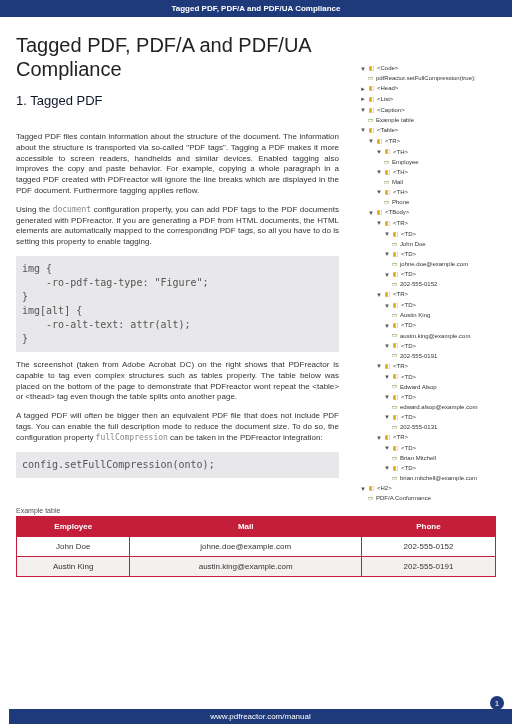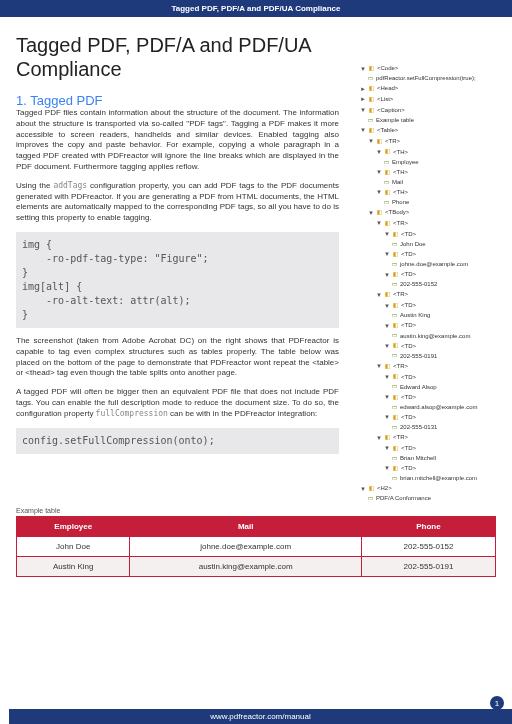--- a/index.html
+++ b/index.html
@@ -2,21 +2,21 @@
 <html><head>
 <meta charset="utf-8">
 <style>
 *{box-sizing:border-box;margin:0;padding:0}
 body{font-family:Arial,sans-serif;font-size:9px;color:#333;width:512px;height:724px;position:relative;background:#fff}
 .header-bar{background:#1e3a7b;color:#fff;font-size:8px;font-weight:bold;text-align:center;padding:4px 0}
 .content{display:flex;padding:16px 16px 0 16px;gap:12px}
 .left-col{flex:1;min-width:0}
 .right-col{width:145px;flex-shrink:0}
 h1{font-size:20px;font-weight:normal;color:#222;margin-bottom:12px;line-height:1.2}
-h2{font-size:13px;font-weight:normal;color:#3b82f6;margin-bottom:0}
+h2{font-size:13px;font-weight:normal;color:#0f172a;margin-bottom:24px}
 p{font-size:8px;line-height:1.35;text-align:justify;margin-bottom:8px;color:#333}
 .code-inline{font-family:monospace;color:#888;font-size:8px}
 .code-block{background:#e8e8eb;padding:6px;font-family:monospace;font-size:10px;line-height:1.4;margin-bottom:8px;color:#555;white-space:pre}
 .tree{font-size:6px;line-height:1.4;color:#333;padding-top:30px}
 .tree-item{display:flex;align-items:center;white-space:nowrap;padding:0.5px 0}
 .tree-icon{display:inline-block;width:7px;height:7px;margin-right:2px;font-size:6px;text-align:center;line-height:7px}
 .toggle{color:#555;font-size:7px;margin-right:1px;width:8px;display:inline-block;text-align:center}
 .tag-icon{color:#d4a017}
 .doc-icon{color:#6b8e23}
 .table-wrap{padding:0 16px;margin-top:4px}
@@ -32,29 +32,29 @@
 </head>
 <body>
 
 <div class="header-bar">Tagged PDF, PDF/A and PDF/UA Compliance</div>
 
 <div class="content">
   <div class="left-col">
     <h1>Tagged PDF, PDF/A and PDF/UA Compliance</h1>
     <h2>1. Tagged PDF</h2>
     <p>Tagged PDF files contain information about the structure of the document. The information about the structure is transported via so-called "PDF tags". Tagging a PDF makes it more accessible to screen readers, handhelds and similar devices. Enabled tagging also improves the copy and paste behavior. For example, copying a whole paragraph in a tagged PDF created with PDFreactor will ignore the line breaks which are displayed in the PDF document. Furthermore tagging applies reflow.</p>
-    <p><span>Using the </span><span class="code-inline">addTags</span><span> configuration property, you can add PDF tags to the PDF documents generated with PDFreactor. If you are generating a PDF from HTML documents, the HTML elements are automatically mapped to the corresponding PDF tags, so all you have to do is setting this property to enable tagging.</span></p>
+    <p><span>Using the </span><span class="code-inline">document</span><span> configuration property, you can add PDF tags to the PDF documents generated with PDFreactor. If you are generating a PDF from HTML documents, the HTML elements are automatically mapped to the corresponding PDF tags, so all you have to do is setting this property to enable tagging.</span></p>
     <div class="code-block">img {
     -ro-pdf-tag-type: "Figure";
 }
 img[alt] {
     -ro-alt-text: attr(alt);
 }</div>
     <p>The screenshot (taken from Adobe Acrobat DC) on the right shows that PDFreactor is capable to tag even complex structures such as tables properly. The table below was placed on the bottom of the page to demonstrate that PDFreactor wont repeat the &lt;table&gt; or &lt;thead&gt; tag even though the table splits onto another page.</p>
-    <p><span>A tagged PDF will often be bigger then an equivalent PDF file that does not include PDF tags. You can enable the full description mode to reduce the document size. To do so, the configuration property </span><span class="code-inline">fullCompression</span><span> can be with in the PDFreactor integration:</span></p>
+    <p><span>A tagged PDF will often be bigger then an equivalent PDF file that does not include PDF tags. You can enable the full description mode to reduce the document size. To do so, the configuration property </span><span class="code-inline">fullCompression</span><span> can be taken in the PDFreactor integration:</span></p>
     <div class="code-block">config.setFullCompression(onto);</div>
   </div>
 
   <div class="right-col">
     <div class="tree">
       <div class="tree-item indent-1">
           <span class="toggle">▾</span>
           <span class="tree-icon tag-icon">◧</span>
           <span>&lt;Code&gt;</span>
         </div>

